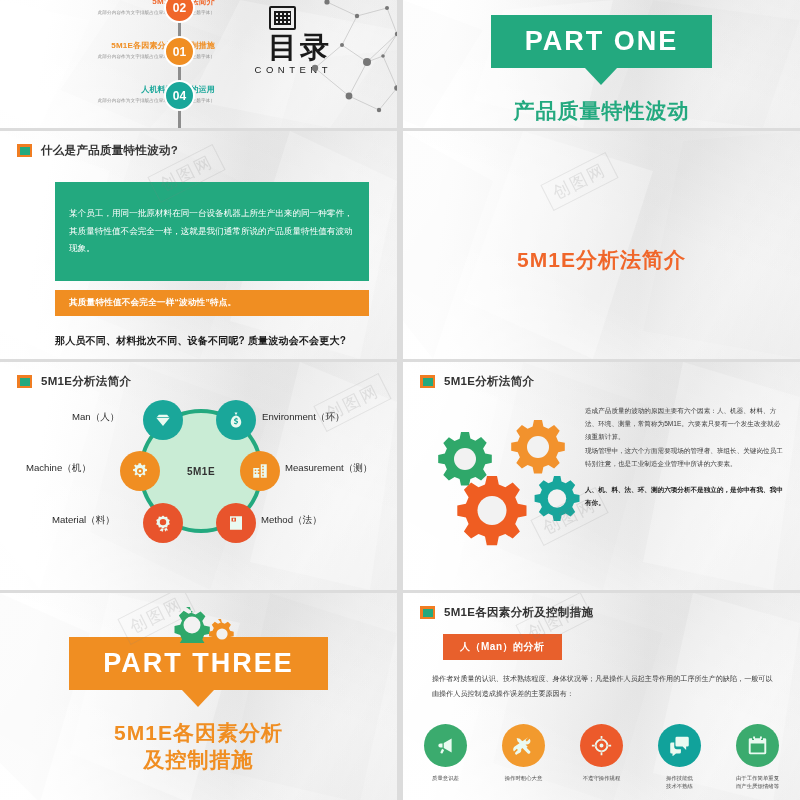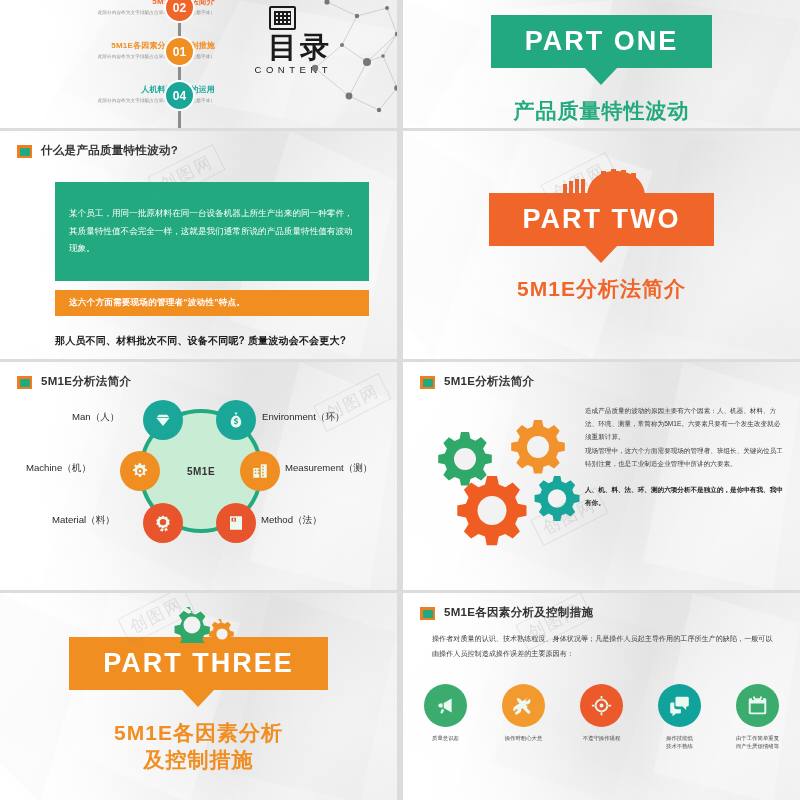--- a/index.html
+++ b/index.html
@@ -46,21 +46,21 @@
     color: rgba(130,130,130,.18);
     font-size: 17px; letter-spacing: 2px;
     transform: rotate(-27deg);
     border: 1.5px solid rgba(130,130,130,.16);
     padding: 2px 7px;
     white-space: nowrap;
     pointer-events: none;
   }
 
   
-  .sec-head { display: flex; align-items: flex-end; gap: 9px; padding: 12px 0 0 17px; }
+  .sec-head { display: flex; align-items: center; gap: 9px; padding: 12px 0 0 17px; }
   .marker { width: 15px; height: 13px; background: #f07d22; padding: 2.5px; flex: none; }
   .marker i { display: block; width: 100%; height: 100%; background: #23a97f; }
   .sec-title { font-size: 11.5px; font-weight: bold; color: #333; letter-spacing: .3px; }
 
   
   .toc { position: relative; height: 100%; }
   .toc-line { position: absolute; left: 178px; top: 0; width: 3px; height: 100%; background: #8d8d8d; }
   .toc-row { position: absolute; left: 0; width: 215px; text-align: right; }
   .toc-h { font-size: 8px; font-weight: bold; letter-spacing: .2px; }
   .toc-s { font-size: 4.6px; color: #8a8a8a; margin-top: 3px; letter-spacing: .1px; }
@@ -218,50 +218,33 @@
     </svg>
     <div class="wm" style="left:150px; top:28px;">创图网</div>
     <div class="content">
       <div class="sec-head">
         <span class="marker">
             <i></i>
           </span>
         <span class="sec-title">什么是产品质量特性波动?</span>
       </div>
       <div class="defbox">某个员工，用同一批原材料在同一台设备机器上所生产出来的同一种零件，其质量特性值不会完全一样，这就是我们通常所说的产品质量特性值有波动现象。</div>
-      <div class="notebox">这六个方面需要现场的管理者“波动性”特点。</div>
+      <div class="notebox">其质量特性值不会完全一样“波动性”特点。</div>
       <div class="question">那人员不同、材料批次不同、设备不同呢? 质量波动会不会更大?</div>
     </div>
   </section>
 
   <section class="slide">
     <svg class="poly" viewBox="0 0 397 228" preserveAspectRatio="none">
       <polygon points="0,0 90,50 30,228 0,190" fill="#000" opacity=".02"></polygon>
       <polygon points="120,0 250,40 190,228 60,170" fill="#fff" opacity=".5"></polygon>
       <polygon points="280,10 397,0 397,228 240,200" fill="#000" opacity=".02"></polygon>
     </svg>
     <div class="wm" style="left:140px; top:36px;">创图网</div>
     <div class="content part">
-      <div class="bubble" style="margin-top:6px">
-        <svg width="96" height="28" viewBox="0 0 96 28" style="position:absolute;left:50%;top:-24px;transform:translateX(-50%)">
-          <g fill="#f0662a">
-            <path d="M34 28 C34 12 46 2 62 2 C80 2 92 12 92 28 Z"></path>
-            <rect x="58" y="0" width="5" height="7"></rect>
-              <rect x="68" y="1" width="5" height="7"></rect>
-            <rect x="78" y="4" width="5" height="7"></rect>
-              <rect x="48" y="2" width="5" height="7"></rect>
-            <rect x="22" y="10" width="4" height="18"></rect>
-              <rect x="28" y="10" width="4" height="18"></rect>
-            <rect x="16" y="12" width="4" height="16"></rect>
-              <rect x="10" y="15" width="4" height="13"></rect>
-          </g>
-        </svg>
-        <div class="box" style="background:#f0662a">PART TWO</div>
-        <div class="tail" style="border-top:17px solid #f0662a"></div>
-      </div>
       <div class="part-sub" style="color:#f0662a">5M1E分析法简介</div>
     </div>
   </section>
 
   <section class="slide">
     <svg class="poly" viewBox="0 0 397 228" preserveAspectRatio="none">
       <polygon points="0,0 100,30 40,228 0,180" fill="#fff" opacity=".5"></polygon>
       <polygon points="130,0 270,50 210,228 90,170" fill="#000" opacity=".018"></polygon>
       <polygon points="300,0 397,40 370,228 250,200" fill="#fff" opacity=".45"></polygon>
     </svg>
@@ -403,20 +386,21 @@
     </svg>
     <div class="wm" style="left:115px; top:14px;">创图网</div>
     <div class="content">
       <div class="sec-head">
         <span class="marker">
             <i></i>
           </span>
         <span class="sec-title">5M1E各因素分析及控制措施</span>
       </div>
 
+      <div class="tag">人（Man）的分析</div>
       <div class="para">操作者对质量的认识、技术熟练程度、身体状况等；凡是操作人员起主导作用的工序所生产的缺陷，一般可以由操作人员控制造成操作误差的主要原因有：</div>
 
       <div class="icon-row">
         <div class="icol">
           <div class="icirc" style="background:#3bab6e">
             <svg viewBox="0 0 24 24">
                 <path d="M19 4v16l-9-5.2V9.2L19 4zM8.6 9.6v4.8H6.2A2.4 2.4 0 013.8 12a2.4 2.4 0 012.4-2.4h2.4zm-.5 6.2l2.3 1.3-1.6 3.4a1.4 1.4 0 01-2.5-1.2l1.8-3.5z"></path>
               </svg>
           </div>
           <div class="icap">质量意识差</div>

